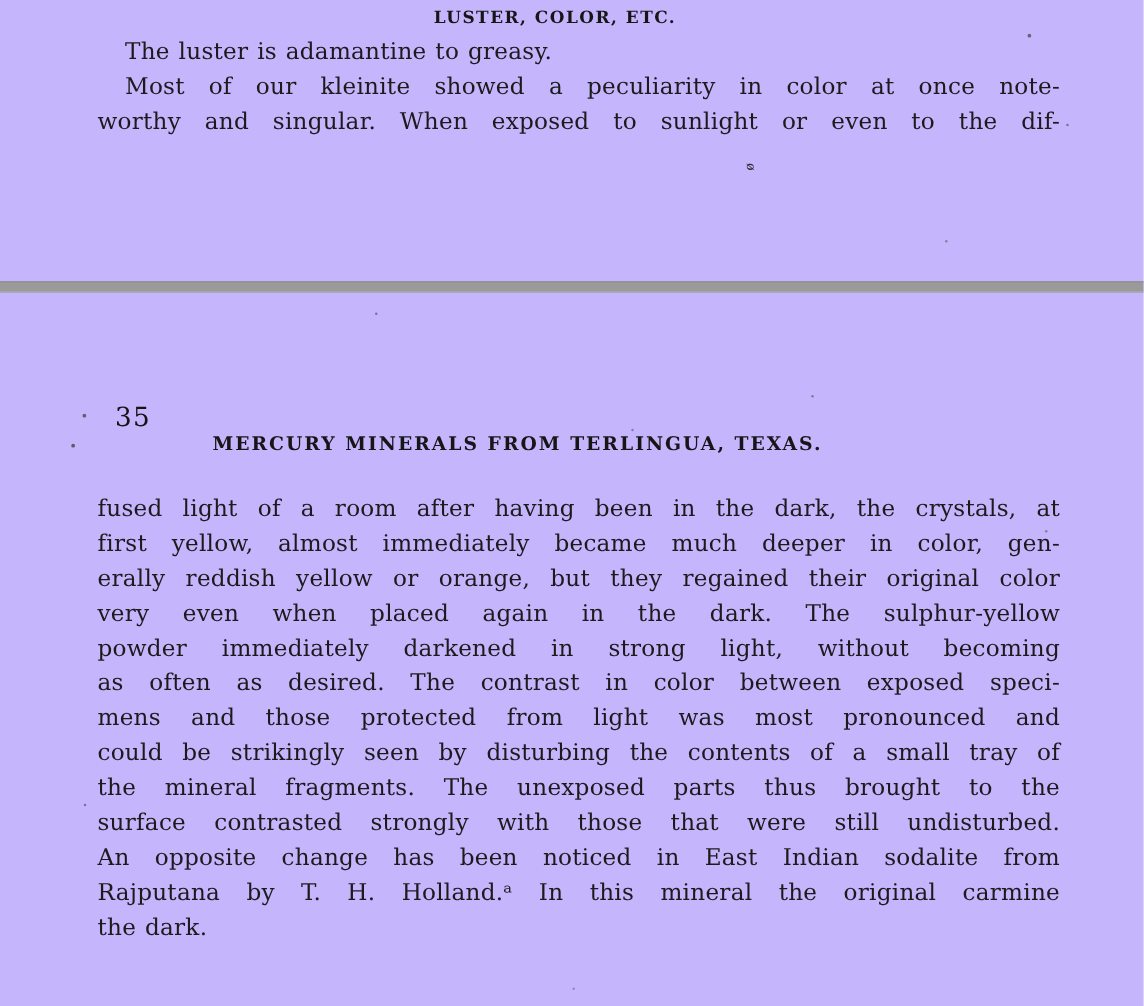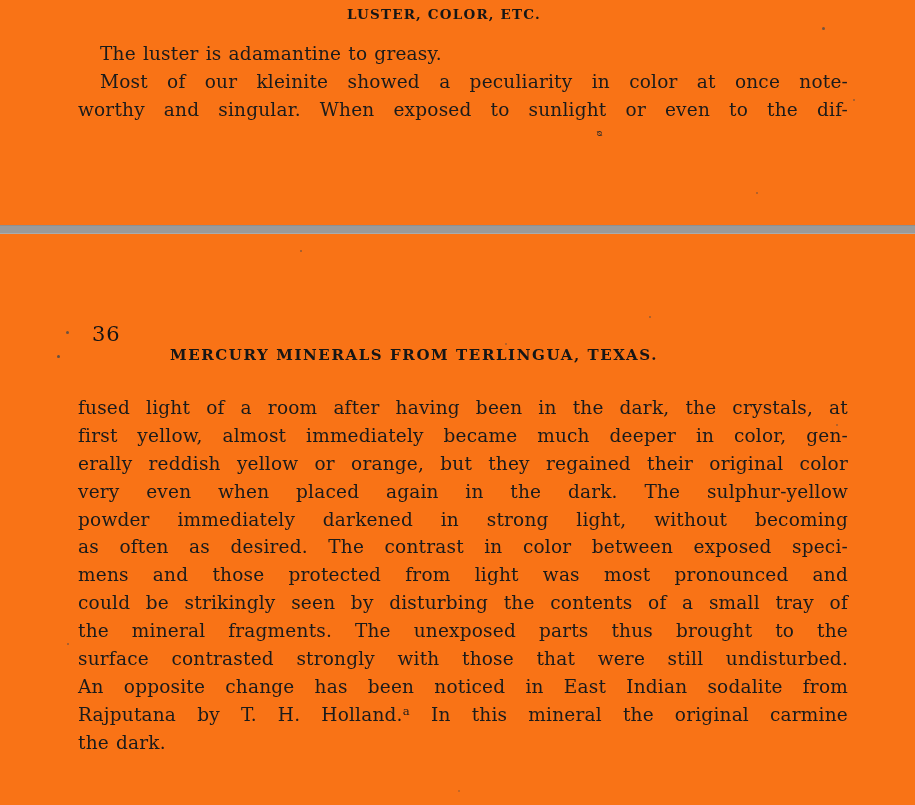--- a/index.html
+++ b/index.html
@@ -1,21 +1,21 @@
 <!DOCTYPE html>
 <html><head>
 <meta charset="utf-8">
 <style>
   * { margin: 0; padding: 0; box-sizing: border-box; }
   html, body { background: #ffffff; }
   .page {
     position: relative;
     width: 915px;
     height: 805px;
-    background: #f97316;
+    background: #c4b5fd;
     overflow: hidden;
     font-family: "DejaVu Serif", "Liberation Serif", serif;
     color: #1b1b1b;
   }
   
   .hdr1 {
     position: absolute;
     top: 6px; left: 0;
     width: 888px;
     text-align: center;
@@ -25,21 +25,21 @@
     color: #161616;
   }
   .para {
     position: absolute;
     left: 78px;
     width: 770px;
     font-size: 18.5px;
     letter-spacing: 0.2px;
     word-spacing: 1px;
   }
-  .para1 { top: 40px; }
+  .para1 { top: 28px; }
   .para1 .line { height: 28px; line-height: 28px; }
   .para2 { top: 394px; }
   .para2 .line { height: 27.9px; line-height: 27.9px; }
   .jline { text-align: justify; text-align-last: justify; }
   .indent { padding-left: 22px; }
   
   .divider {
     position: absolute;
     top: 225px; left: 0;
     width: 915px;
@@ -90,21 +90,21 @@
   <div class="para para1">
     <div class="line indent">The luster is adamantine to greasy.</div>
     <div class="line indent jline">Most of our kleinite showed a peculiarity in color at once note-</div>
     <div class="line jline">worthy and singular.  When exposed to sunlight or even to the dif-</div>
   </div>
 
   <div class="ink-mark">ø</div>
 
   <div class="divider"></div>
 
-  <div class="pagenum">36</div>
+  <div class="pagenum">35</div>
   <div class="hdr2">MERCURY MINERALS FROM TERLINGUA, TEXAS.</div>
 
   <div class="para para2">
     <div class="line jline">fused light of a room after having been in the dark, the crystals, at</div>
     <div class="line jline">first yellow, almost immediately became much deeper in color, gen-</div>
     <div class="line jline">erally reddish yellow or orange, but they regained their original color</div>
     <div class="line jline">very even when placed again in the dark.  The sulphur-yellow</div>
     <div class="line jline">powder immediately darkened in strong light, without becoming</div>
     <div class="line jline">as often as desired.  The contrast in color between exposed speci-</div>
     <div class="line jline">mens and those protected from light was most pronounced and</div>

